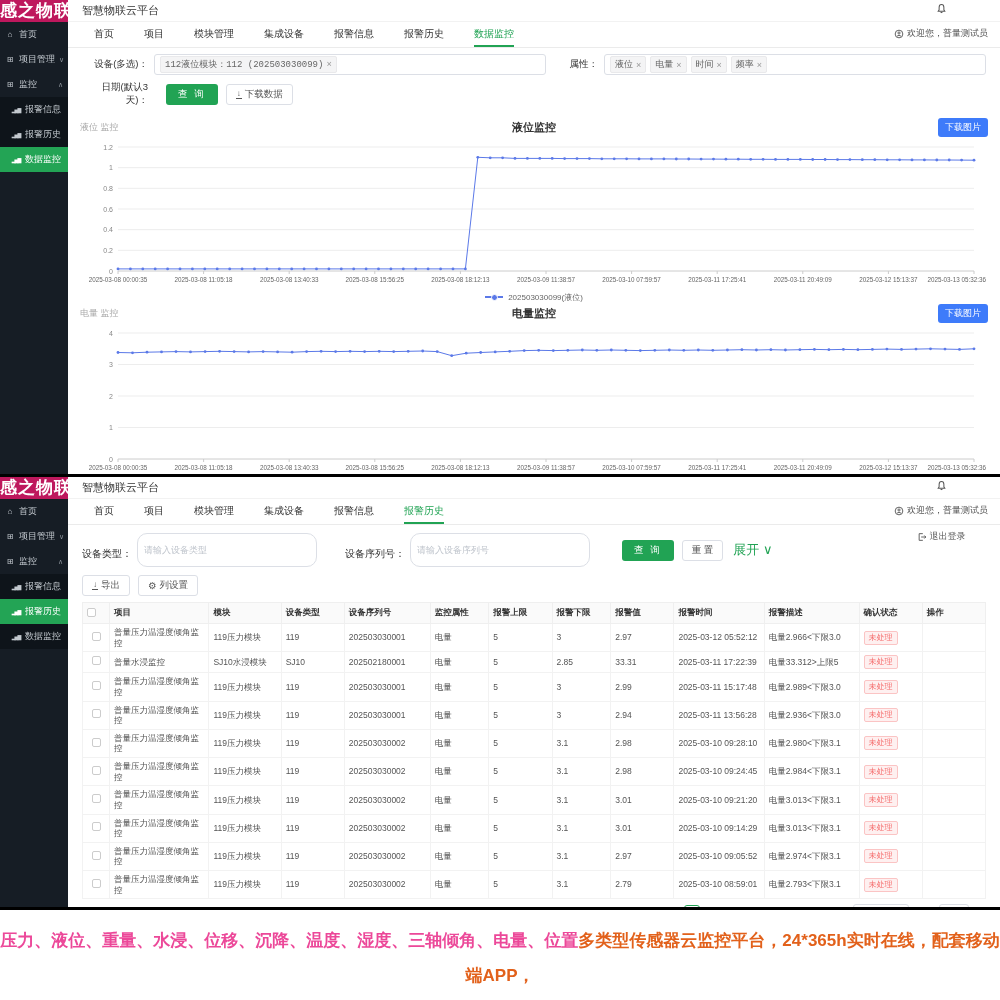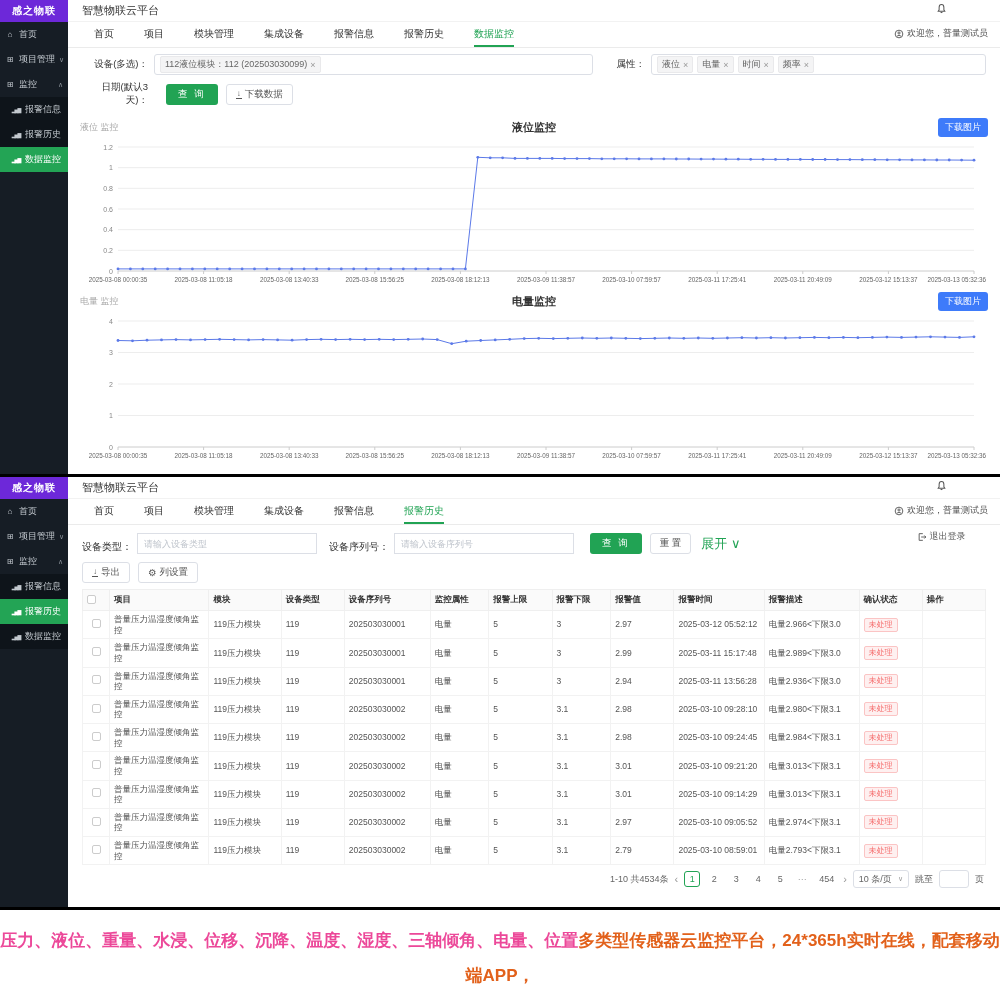--- a/index.html
+++ b/index.html
@@ -3,21 +3,21 @@
 <meta charset="utf-8">
 <style>
   * { box-sizing: border-box; margin: 0; padding: 0; }
   body { width: 1000px; background: #fff; font-family: "Liberation Sans", "DejaVu Sans", sans-serif; color: #333; }
   .screenshot { display: flex; width: 1000px; background: #fff; border-bottom: 3px solid #000; overflow: hidden; }
   #screen1 { height: 477px; }
   #screen2 { height: 433px; }
 
   
   .sidebar { width: 68px; flex-shrink: 0; background: #161d25; color: #c3c9cf; font-size: 9px; }
-  .logo { height: 22px; line-height: 22px; text-align: center; font-weight: bold; color: #fff; font-size: 10px; background: #6d28d9; letter-spacing: 1px; white-space: nowrap; }
+  .logo { height: 22px; line-height: 22px; text-align: center; font-weight: bold; color: #fff; font-size: 17px; background: #be185d; letter-spacing: 1px; white-space: nowrap; }
   .menu-item { height: 25px; display: flex; align-items: center; gap: 4px; padding: 0 5px; cursor: pointer; white-space: nowrap; }
   .menu-item .mi-icon { font-size: 8px; width: 10px; text-align: center; flex-shrink: 0; }
   .menu-item .mi-icon.bars { font-size: 5px; letter-spacing: -1px; }
   .menu-item .chev { margin-left: auto; font-size: 7px; color: #8a9199; }
   .submenu { background: #0e141a; }
   .submenu .menu-item { padding-left: 11px; }
   .menu-item.active { background: #23a455; color: #fff; }
 
   
   .main { flex: 1; min-width: 0; display: flex; flex-direction: column; background: #fff; }
@@ -29,21 +29,21 @@
 
   .tabs { height: 26px; flex-shrink: 0; display: flex; align-items: stretch; gap: 30px; padding: 0 26px; border-bottom: 1px solid #ebebeb; font-size: 10px; }
   .tab { display: flex; align-items: center; border-bottom: 2px solid transparent; color: #333; cursor: pointer; white-space: nowrap; }
   .tab.active { color: #21a354; border-bottom-color: #21a354; }
 
   
   .filters1 { padding: 6px 14px 4px; font-size: 9.5px; color: #333; }
   .frow { display: flex; align-items: center; margin-bottom: 6px; }
   .flabel { width: 72px; text-align: right; padding-right: 6px; flex-shrink: 0; color: #333; }
   .tagbox { border: 1px solid #dcdfe6; border-radius: 3px; min-height: 20px; display: flex; align-items: center; gap: 4px; padding: 1px 5px; background: #fff; }
-  .tagbox.device { width: 439px; }
+  .tagbox.device { width: 392px; font-family: Liberation Mono, monospace; }
   .tagbox.attrs { flex: 1; }
   .pill { background: #f4f4f5; border: 1px solid #e9e9eb; color: #666; border-radius: 2px; padding: 1px 4px; font-size: 9px; display: inline-flex; align-items: center; gap: 3px; white-space: nowrap; }
   .pill .x { color: #999; cursor: pointer; font-size: 9px; }
   .datebox { width: 392px; border: 1px solid #dcdfe6; border-radius: 3px; height: 20px; display: flex; align-items: center; justify-content: space-around; background: #fff; color: #555; }
   .btn-green { background: #21a354; color: #fff; border: none; border-radius: 3px; font-size: 9.5px; padding: 4px 12px; margin-left: 12px; cursor: pointer; letter-spacing: 2px; }
   .btn-plain { background: #fff; color: #555; border: 1px solid #dcdfe6; border-radius: 3px; font-size: 9.5px; padding: 3px 9px; margin-left: 8px; cursor: pointer; display: inline-flex; align-items: center; gap: 3px; }
   .dlicon { display: inline-block; border-bottom: 1px solid currentColor; line-height: 1; font-size: 8px; padding: 0 1px; }
 
   
   .chart-block { padding: 0 10px; }
@@ -51,21 +51,21 @@
   .chart-side-label { position: absolute; left: 2px; top: 4px; font-size: 9px; color: #aaa; }
   .chart-title { text-align: center; font-size: 11px; font-weight: bold; color: #333; line-height: 20px; }
   .btn-blue { position: absolute; right: 2px; top: 1px; background: #3e7bfa; color: #fff; border: none; border-radius: 3px; font-size: 9px; padding: 3px 7px; cursor: pointer; }
   .legend { display: flex; justify-content: center; align-items: center; gap: 5px; font-size: 8px; color: #666; height: 12px; }
   .legend .marker { display: inline-block; width: 18px; height: 0; border-top: 2px solid #5b79e8; position: relative; }
   .legend .marker::after { content: ''; position: absolute; left: 6px; top: -4px; width: 5px; height: 5px; border-radius: 50%; background: #5b79e8; border: 1px solid #fff; }
 
   
   .filters2 { display: flex; align-items: center; padding: 8px 14px 4px; font-size: 10px; }
   .filters2 .lbl { margin-right: 5px; color: #333; white-space: nowrap; margin-top: 7px; }
-  .filters2 input { width: 180px; height: 21px; border: 1px solid #dcdfe6; border-radius: 0; padding: 9px 6px; font-size: 9px; color: #333; outline: none; margin-right: 12px; font-family: inherit; }
+  .filters2 input { width: 180px; height: 21px; border: 1px solid #dcdfe6; border-radius: 10px; padding: 16px 6px; font-size: 9px; color: #333; outline: none; margin-right: 28px; font-family: inherit; }
   .filters2 input::placeholder { color: #bfc4cc; }
   .expand-link { color: #21a354; font-size: 13px; margin-left: 10px; cursor: pointer; white-space: nowrap; }
   .toolbar { display: flex; gap: 8px; padding: 4px 14px 6px; }
   .toolbar .btn-plain { margin-left: 0; }
 
   
   .tablewrap { padding: 0 14px; }
   table.grid { width: 100%; border-collapse: collapse; table-layout: fixed; font-size: 8.5px; color: #555; }
   table.grid th { background: #fafafa; border: 1px solid #efefef; font-weight: bold; color: #333; text-align: left; padding: 4px 4px; white-space: nowrap; overflow: hidden; }
   table.grid td { border: 1px solid #f2f2f2; padding: 3px 4px; word-break: break-all; line-height: 1.25; }
@@ -327,20 +327,24 @@
           <circle cx="796.8" cy="22.7" r="1.4" fill="#5b79e8"></circle>
           <circle cx="809.2" cy="22.8" r="1.4" fill="#5b79e8"></circle>
           <circle cx="821.6" cy="22.8" r="1.4" fill="#5b79e8"></circle>
           <circle cx="834.0" cy="22.9" r="1.4" fill="#5b79e8"></circle>
           <circle cx="846.4" cy="22.9" r="1.4" fill="#5b79e8"></circle>
           <circle cx="858.8" cy="23.0" r="1.4" fill="#5b79e8"></circle>
           <circle cx="871.2" cy="23.0" r="1.4" fill="#5b79e8"></circle>
           <circle cx="883.6" cy="23.1" r="1.4" fill="#5b79e8"></circle>
           <circle cx="896.0" cy="23.2" r="1.4" fill="#5b79e8"></circle>
         </svg>
+      <div class="legend">
+        <span class="marker"></span>
+        <span>202503030099(液位)</span>
+      </div>
     </section>
 
     <section class="chart-block">
       <div class="chart-head">
         <span class="chart-side-label">电量 监控</span>
         <div class="chart-title">电量监控</div>
         <button class="btn-blue">下载图片</button>
       </div>
       <svg id="chart-svg-1" width="910" height="152">
           <line x1="40" y1="136" x2="896" y2="136" stroke="#ccc" stroke-width="1"></line>
@@ -592,20 +596,35 @@
               <td>5</td>
               <td>3</td>
               <td>2.97</td>
               <td>2025-03-12 05:52:12</td>
               <td>电量2.966&lt;下限3.0</td>
               <td><span class="badge">未处理</span></td>
               <td></td>
             </tr>
             <tr>
               <td class="cbcol"><span class="cb"></span></td>
+              <td>普量水浸监控</td>
+              <td>SJ10水浸模块</td>
+              <td>SJ10</td>
+              <td>202502180001</td>
+              <td>电量</td>
+              <td>5</td>
+              <td>2.85</td>
+              <td>33.31</td>
+              <td>2025-03-11 17:22:39</td>
+              <td>电量33.312&gt;上限5</td>
+              <td><span class="badge">未处理</span></td>
+              <td></td>
+            </tr>
+            <tr>
+              <td class="cbcol"><span class="cb"></span></td>
               <td>普量压力温湿度倾角监控</td>
               <td>119压力模块</td>
               <td>119</td>
               <td>202503030001</td>
               <td>电量</td>
               <td>5</td>
               <td>3</td>
               <td>2.99</td>
               <td>2025-03-11 15:17:48</td>
               <td>电量2.989&lt;下限3.0</td>

